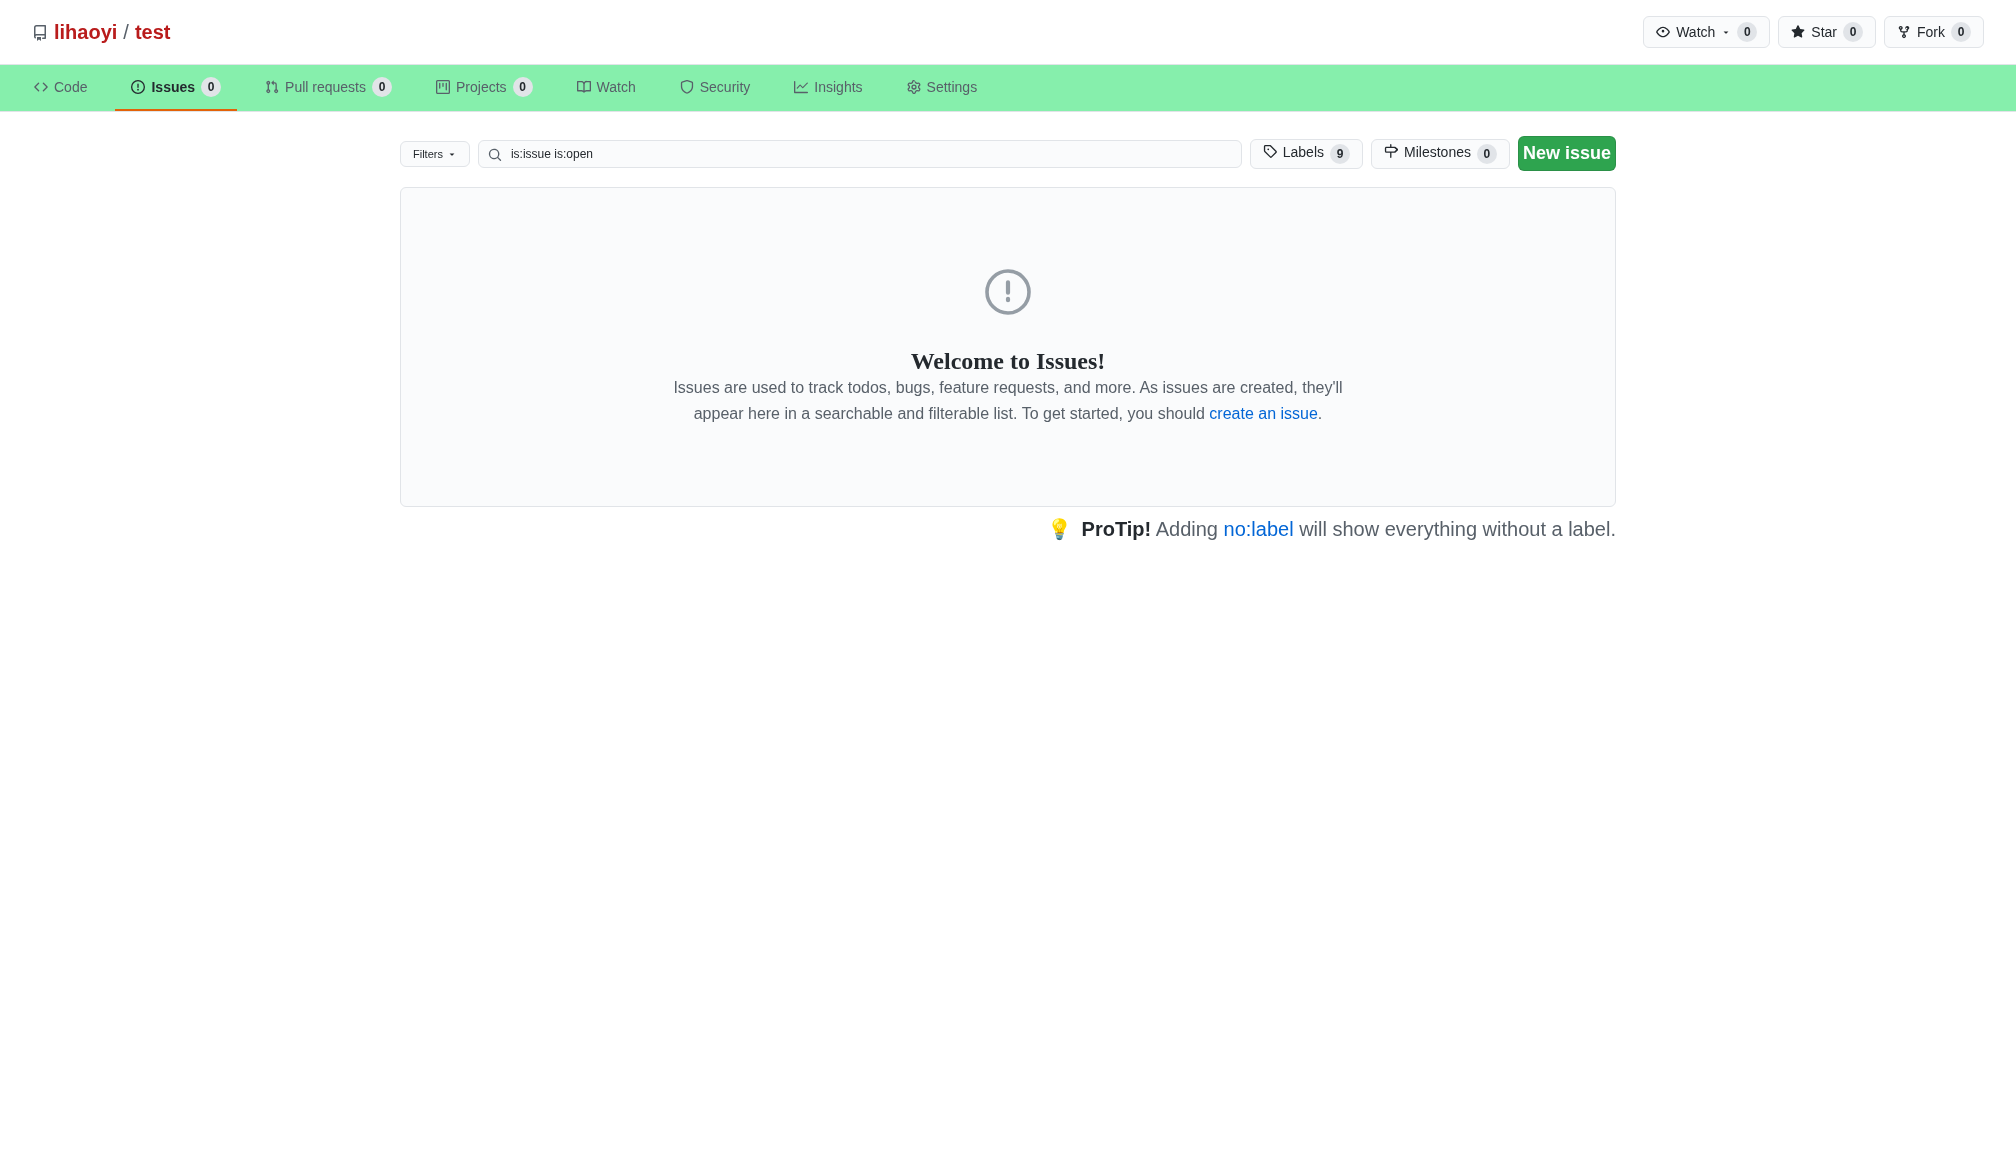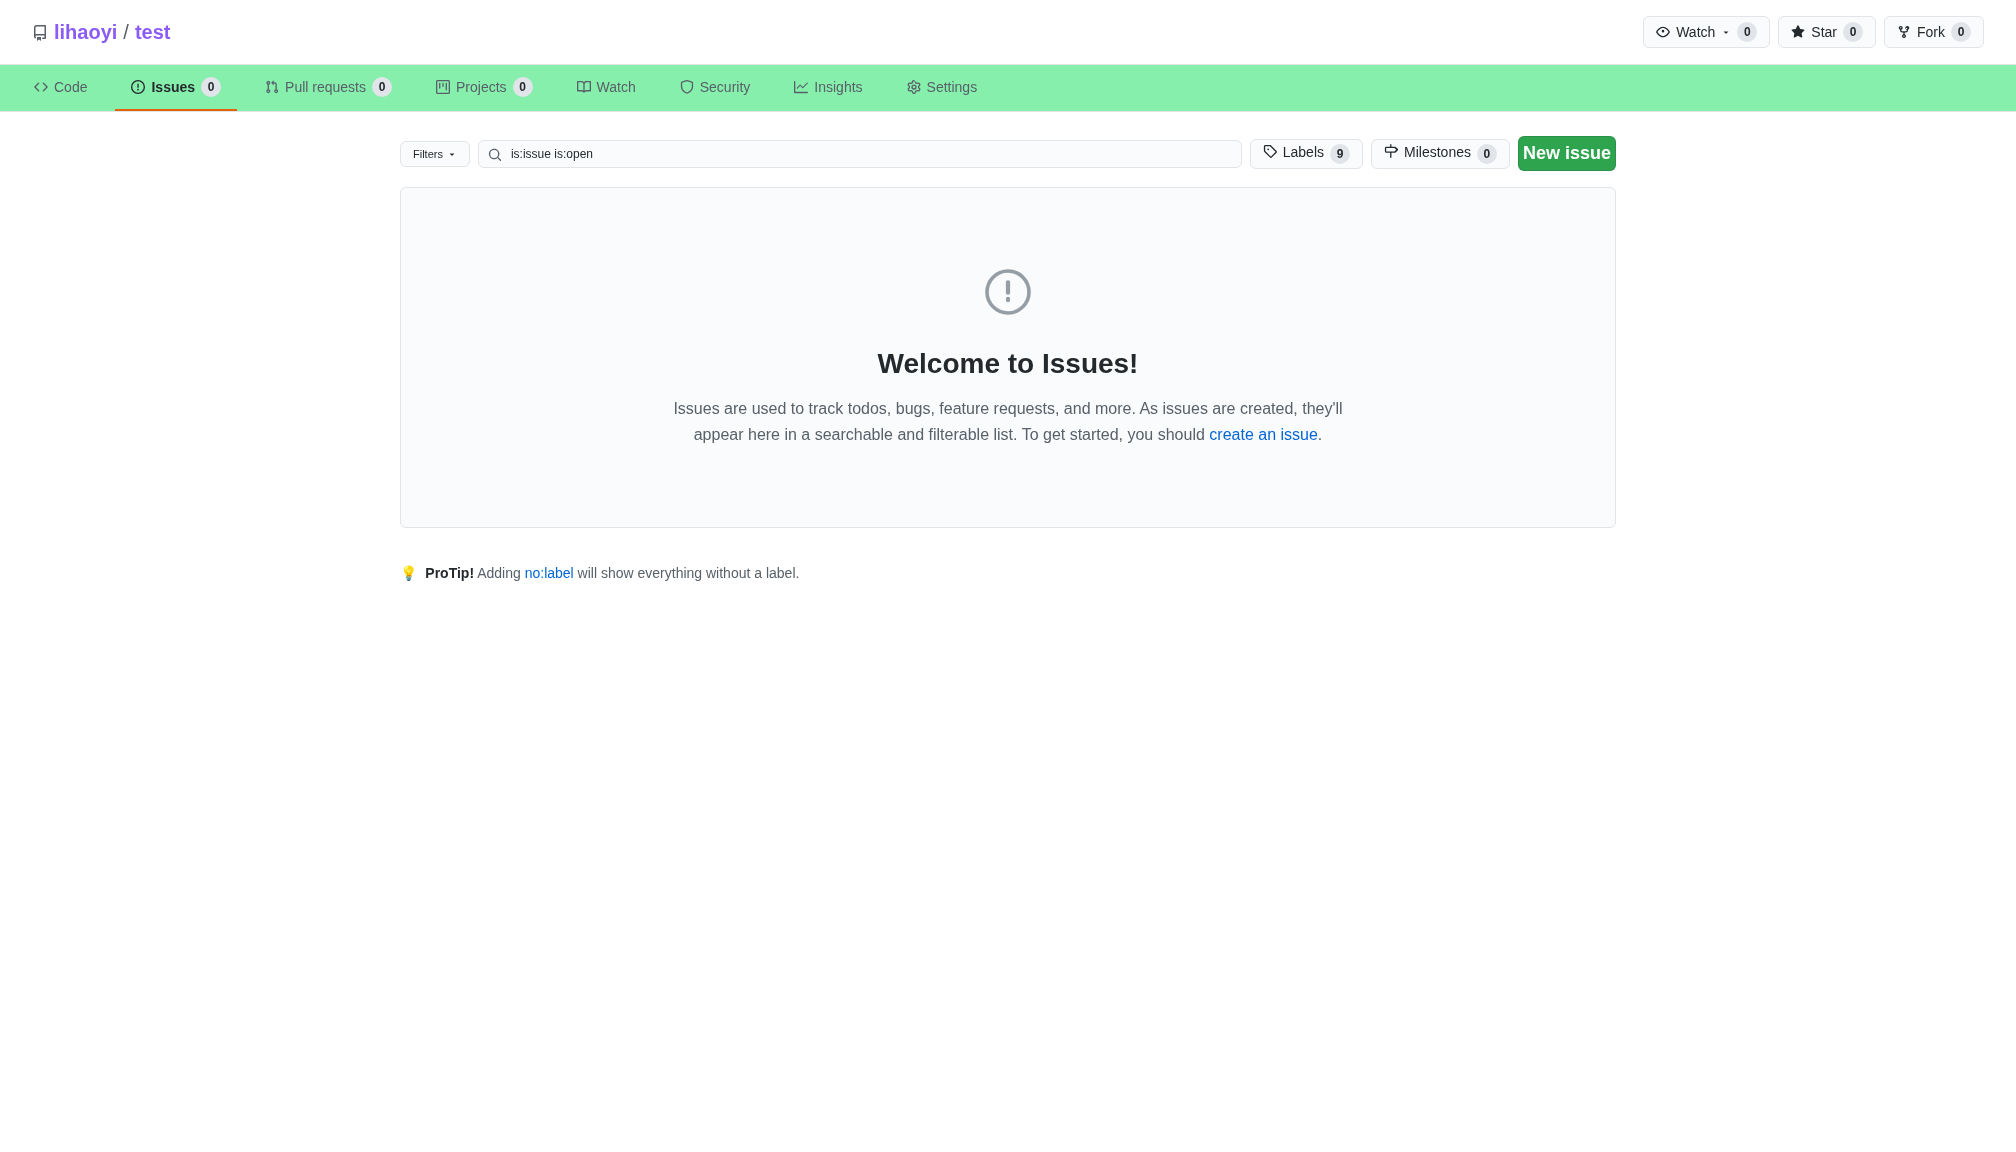--- a/index.html
+++ b/index.html
@@ -25,21 +25,21 @@
     .repo-title {
       display: flex;
       align-items: center;
       gap: 6px;
       font-size: 20px;
     }
     .repo-title .repo-icon {
       color: #586069;
     }
     .repo-title a {
-      color: #8b5cf6;
+      color: #b91c1c;
       text-decoration: none;
       font-weight: 600;
     }
     .repo-title .separator {
       color: #586069;
       font-weight: 300;
       font-size: 20px;
     }
     .header-actions {
       display: flex;
@@ -193,43 +193,43 @@
       padding: 80px 32px;
       text-align: center;
     }
     .issues-box .exclamation-icon {
       width: 56px;
       height: 56px;
       margin: 0 auto 24px;
       color: #959da5;
     }
     .issues-box .welcome-title {
-      font-size: 28px;
+      font-size: 24px;
       font-weight: 700;
       color: #24292e;
-      margin-bottom: 16px;
+      font-family: Liberation Serif, serif;
     }
     .issues-box .welcome-desc {
       font-size: 16px;
       color: #586069;
       max-width: 720px;
       margin: 0 auto;
       line-height: 1.6;
     }
     .issues-box .welcome-desc a {
       color: #0366d6;
       text-decoration: none;
     }
 
     
     .protip {
-      text-align: left;
-      margin-top: 37px;
-      color: #586069;
-      font-size: 14px;
+      text-align: right;
+      margin-top: 10px;
+      color: #586069;
+      font-size: 20px;
     }
     .protip .bulb-icon {
       display: inline-block;
       margin-right: 4px;
     }
     .protip strong { color: #24292e; }
     .protip a { color: #0366d6; text-decoration: none; }
 
     
     .icon-svg {

